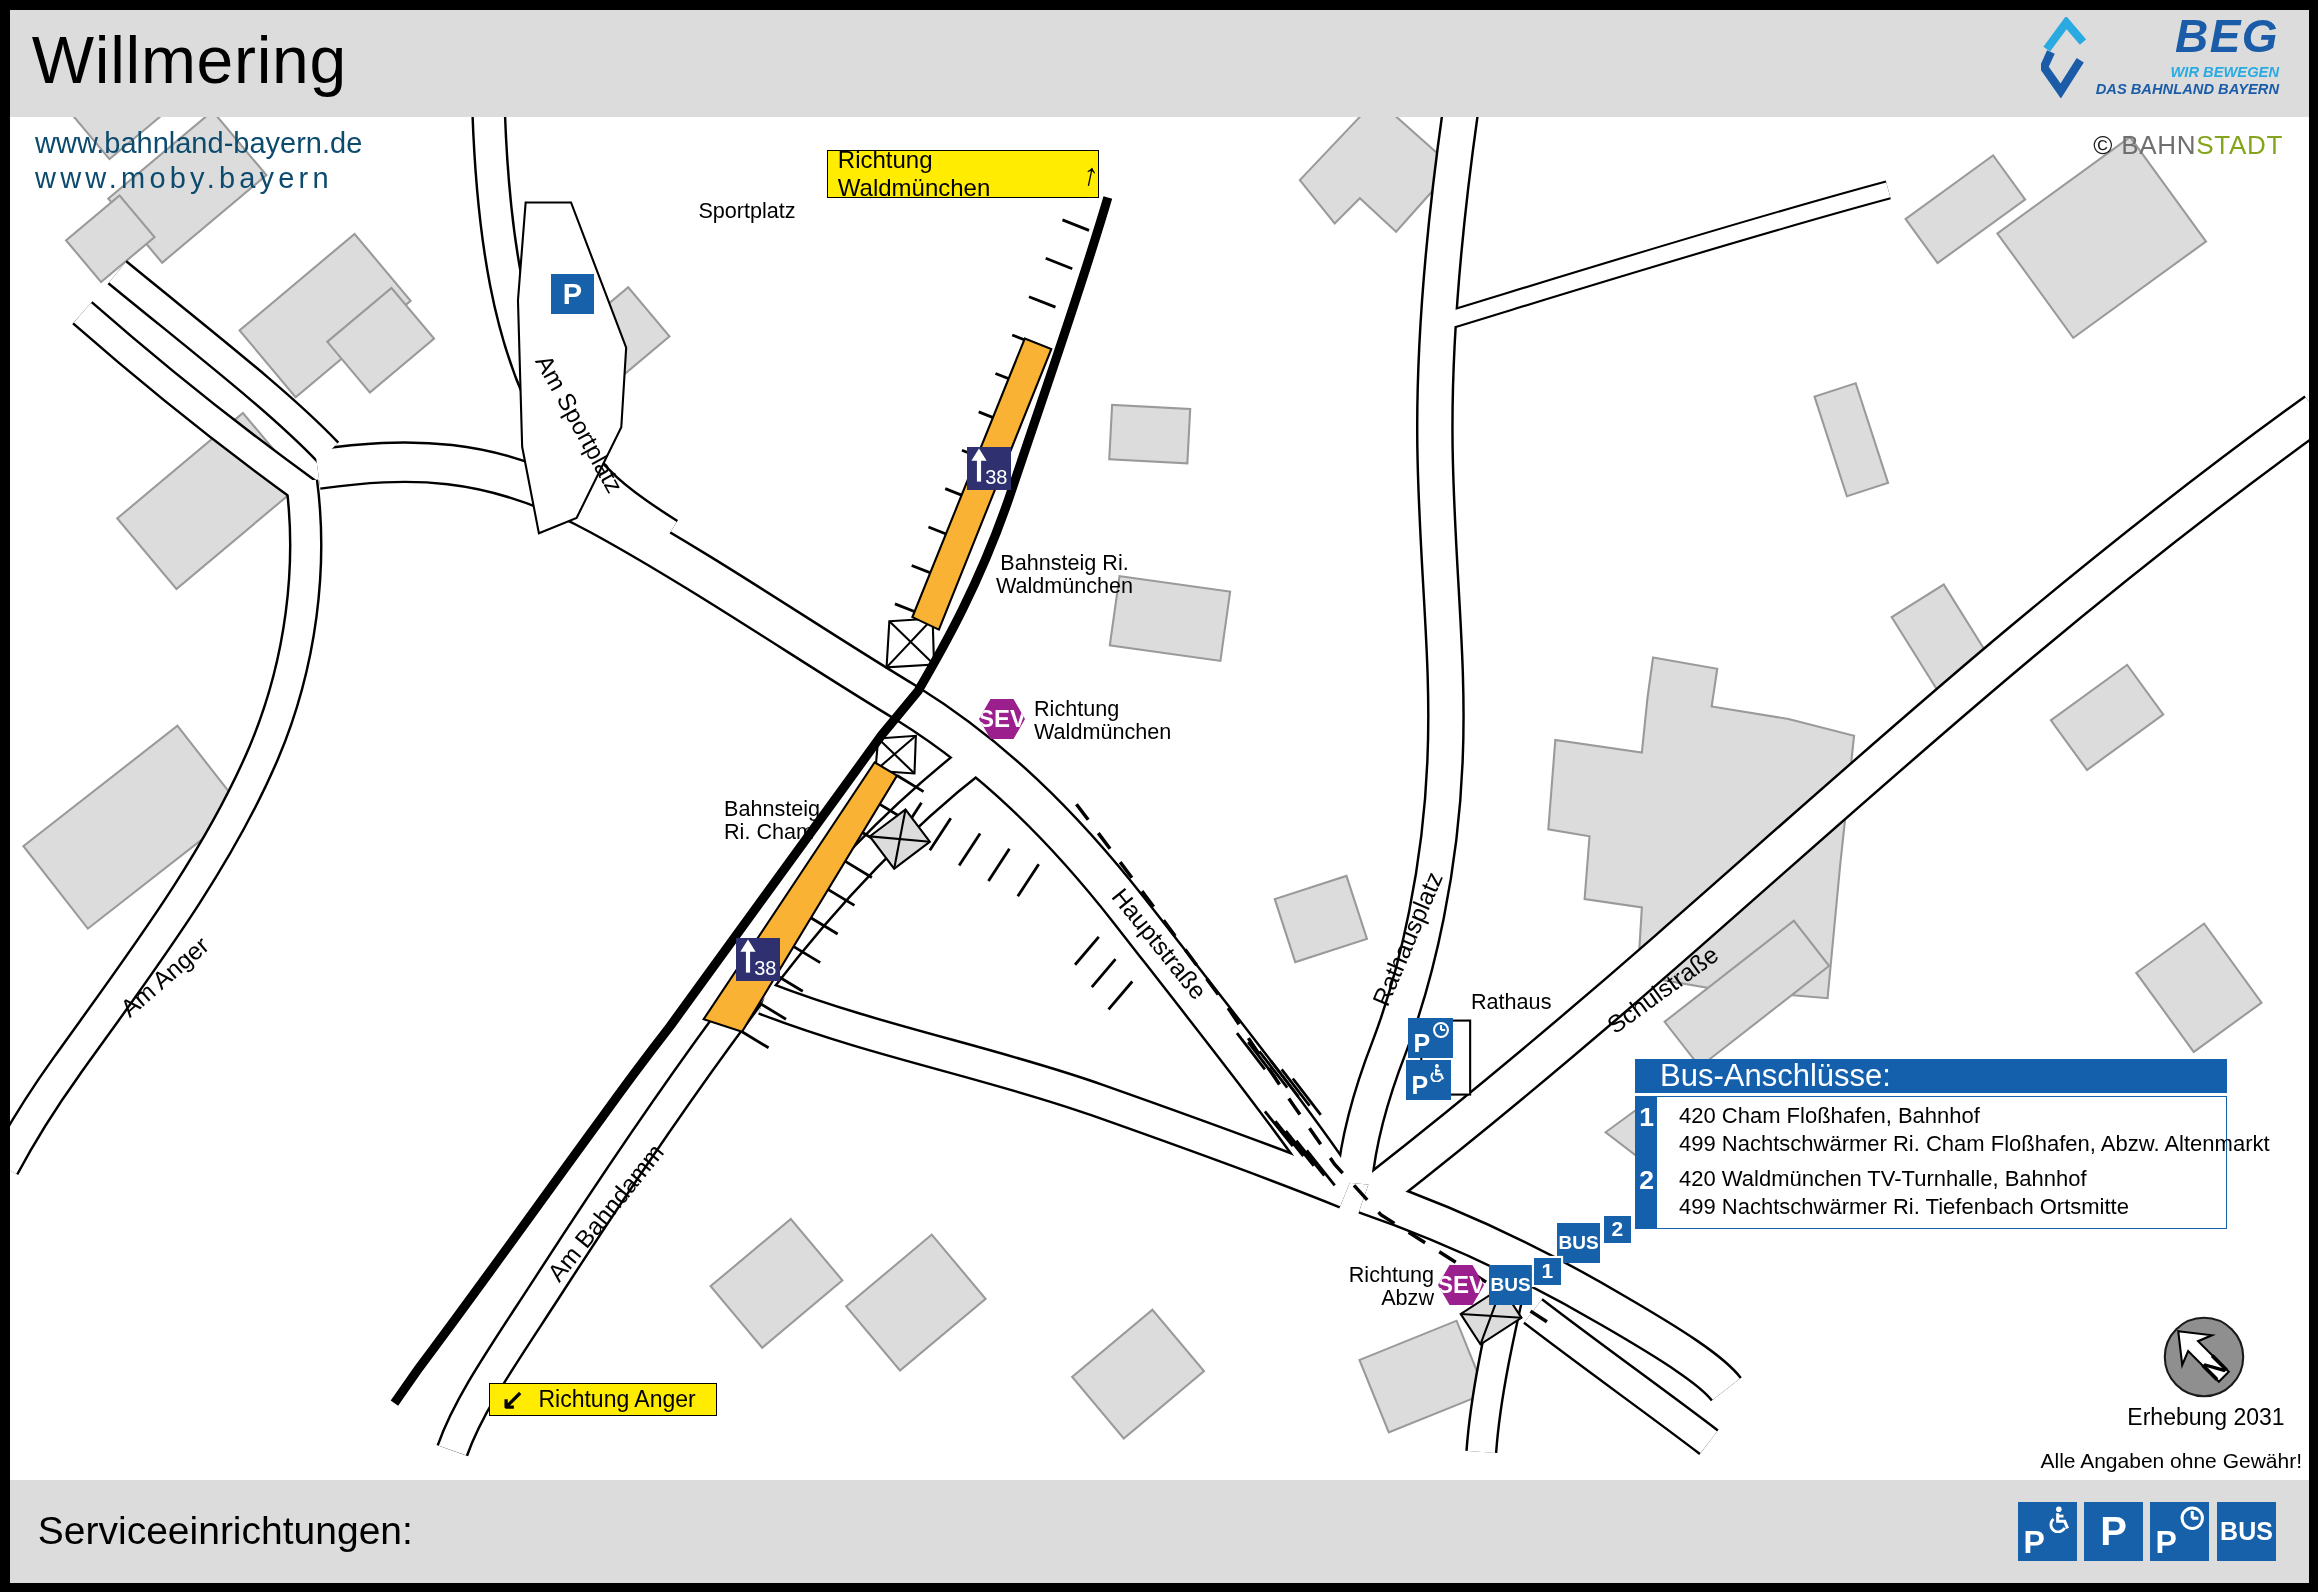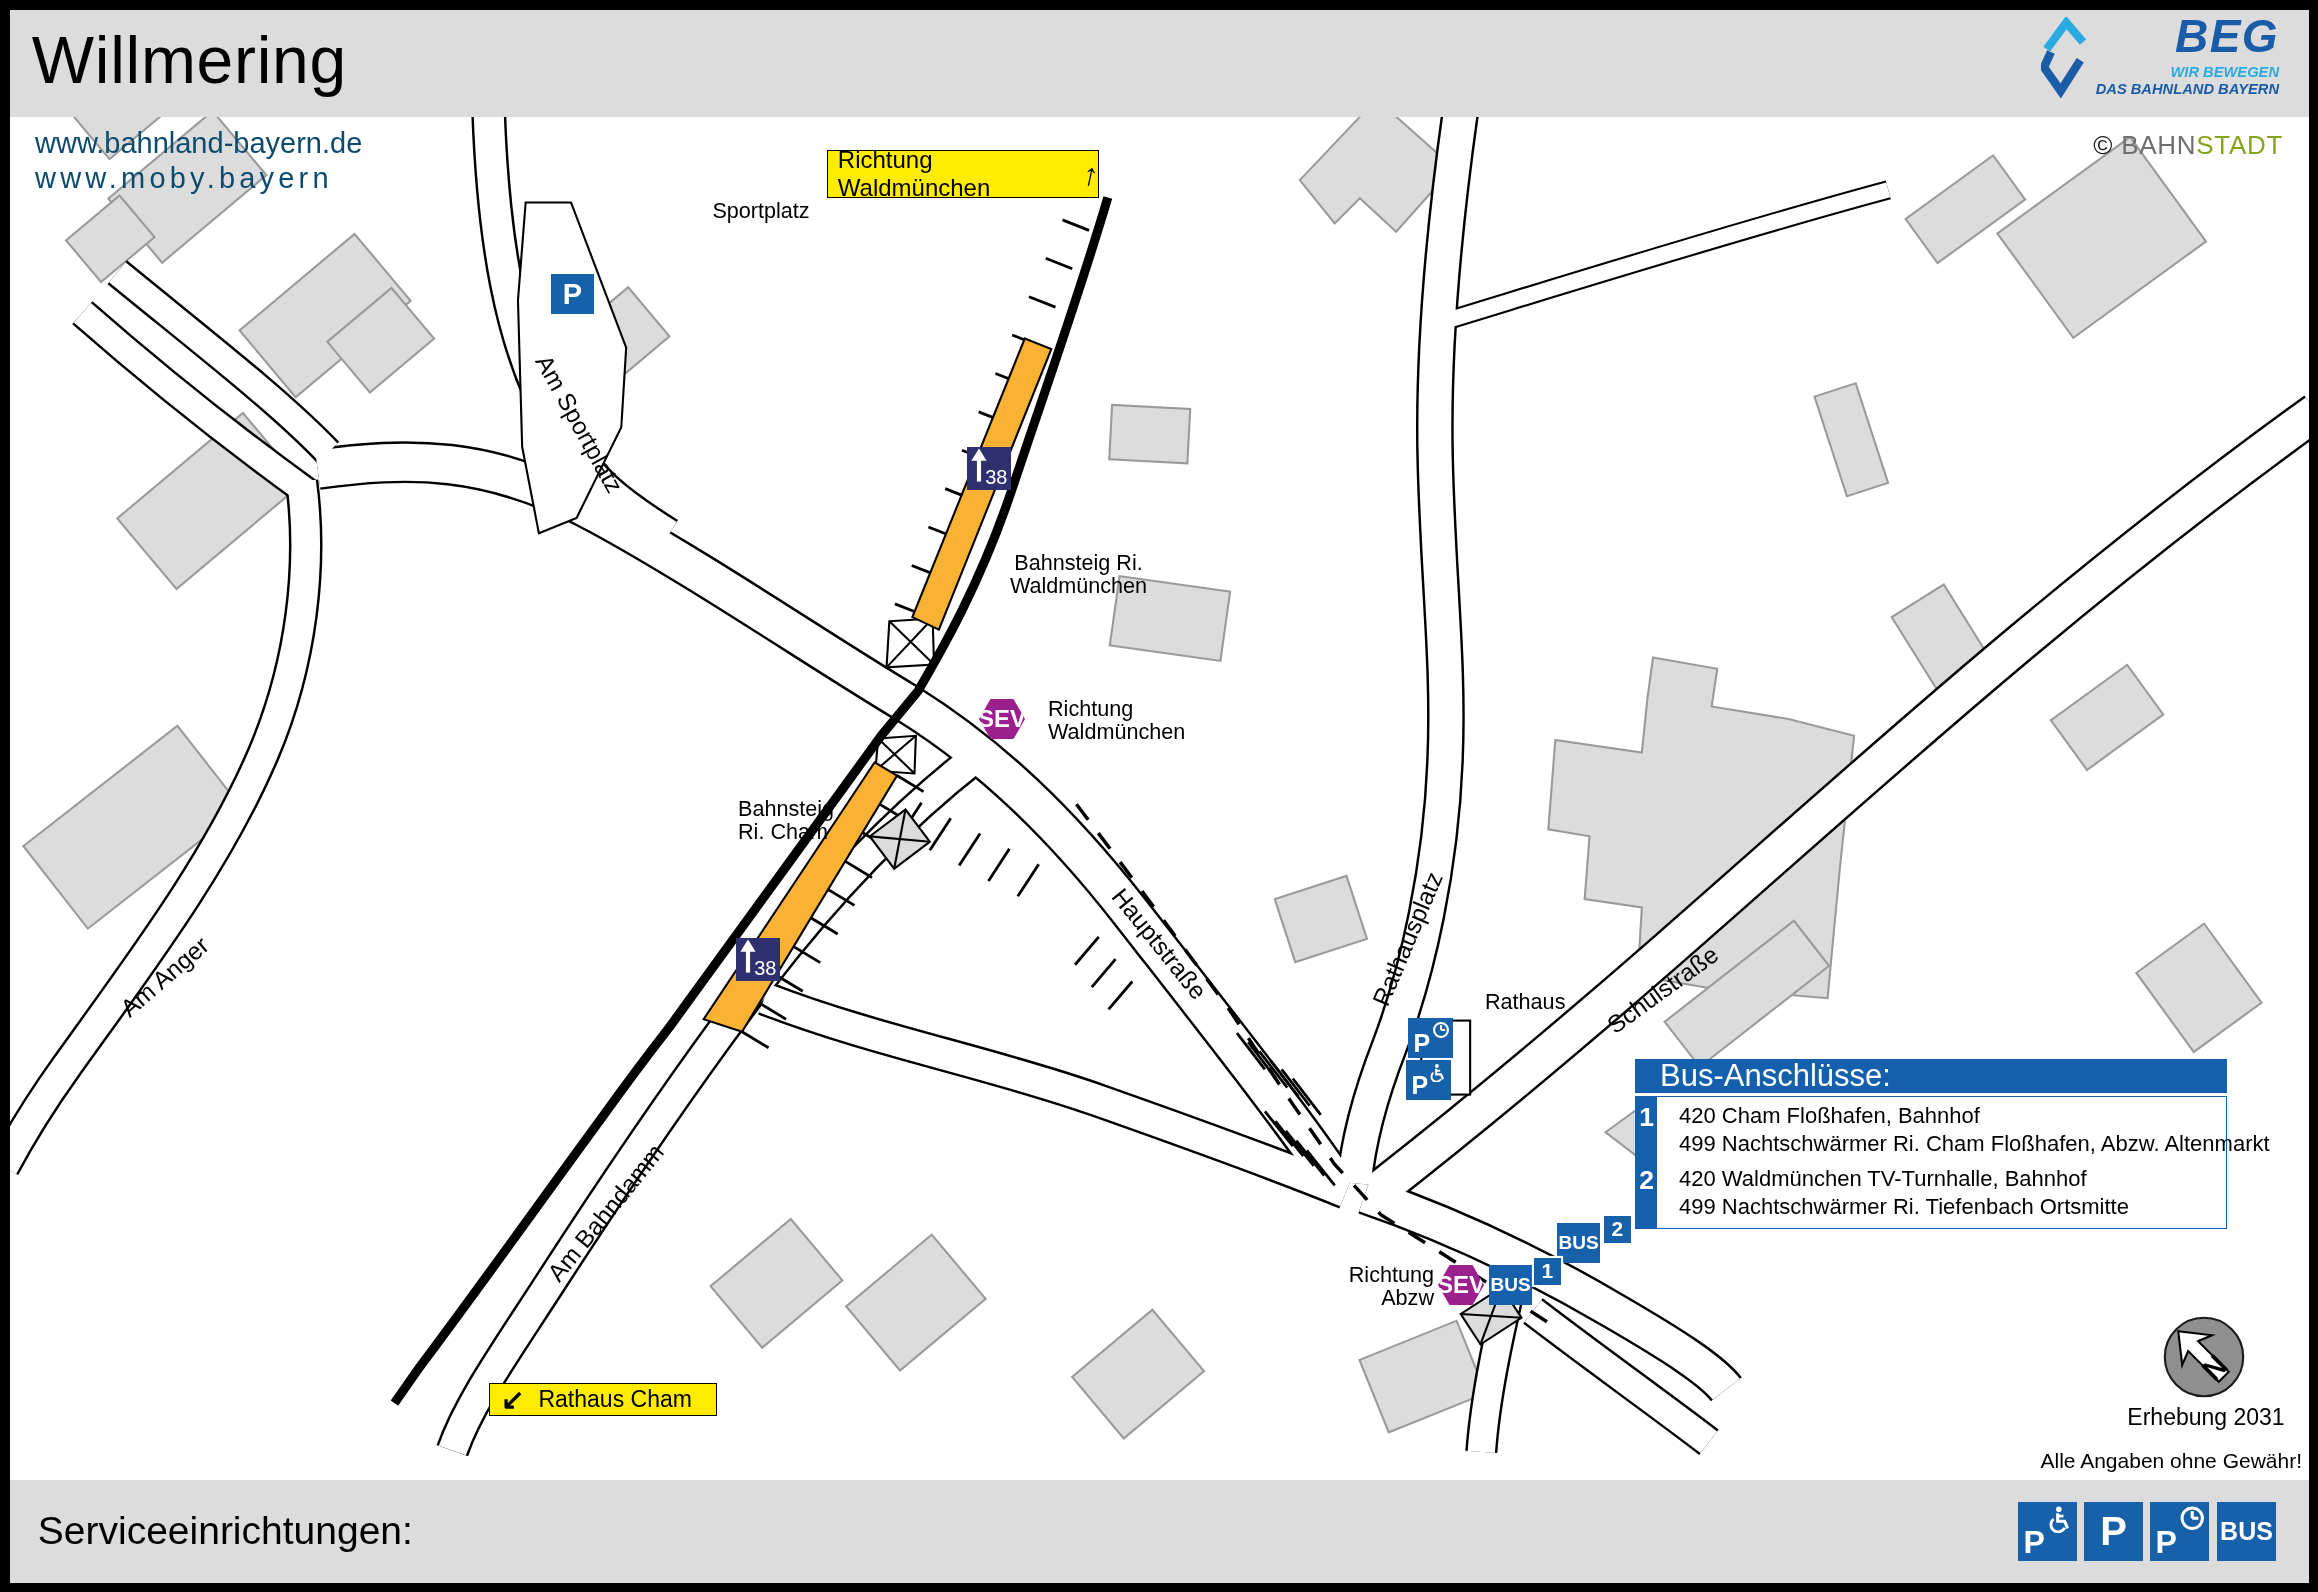--- a/index.html
+++ b/index.html
@@ -38,21 +38,21 @@
        justify-content:center;font-weight:700;font-size:24px;z-index:23;
        clip-path:polygon(25% 0,75% 0,100% 50%,75% 100%,25% 100%,0 50%);}
   
   .km{position:absolute;width:44px;height:43px;background:#2e3070;z-index:22;}
   .km .num{position:absolute;right:3.5px;bottom:0.7px;color:#fff;font-size:20px;}
   
   .ybox{position:absolute;background:#ffec00;border:1.4px solid #000;display:flex;align-items:center;
         font-size:24px;color:#000;z-index:24;}
   .ybox .arr{font-weight:700;font-size:31px;line-height:21px;}
   
-  .mlabel{position:absolute;font-size:21.6px;line-height:23px;color:#000;z-index:21;white-space:nowrap;margin-left:14px;}
+  .mlabel{position:absolute;font-size:21.6px;line-height:23px;color:#000;z-index:21;white-space:nowrap;}
   .street{position:absolute;font-size:24.4px;color:#000;z-index:21;white-space:nowrap;
           transform-origin:center center;}
   .center{text-align:center;}
   .rightal{text-align:right;}
   
   #buspanel{position:absolute;left:1635px;top:1059px;width:592px;z-index:30;}
   #buspanel .bp-head{background:#1560ac;color:#fff;font-weight:400;font-size:31px;height:34px;
                      display:flex;align-items:center;padding-left:25px;box-sizing:border-box;}
   #buspanel .bp-body{background:#fff;border:1.4px solid #1560ac;margin-top:2.8px;position:relative;
                      padding:4.2px 7px 5.6px 43px;box-sizing:border-box;}
@@ -367,21 +367,21 @@
   <div class="sign" style="left:1534px;top:1258px;width:26.5px;height:26.5px;font-size:21px;box-shadow:0 0 0 2.1px #fff">
     <span>1</span>
   </div>
 
   <div class="ybox" style="left:827px;top:150px;width:272px;height:48px;padding-left:9.8px;box-sizing:border-box">
     <span>Richtung Waldmünchen</span>
     <span class="arr" style="margin-left:12.6px;transform:rotate(12deg)">↑</span>
   </div>
   <div class="ybox" style="left:489px;top:1383px;width:228px;height:33px;padding-left:11px;box-sizing:border-box;font-size:23px">
     <span class="arr" style="margin-right:14px;font-size:28px">↙</span>
-    <span>Rathaus Cham</span>
+    <span>Richtung Anger</span>
   </div>
 
   <div id="buspanel">
     <div class="bp-head">Bus-Anschlüsse:</div>
     <div class="bp-body">
       <div class="numcol"></div>
       <div class="bp-row">
         <div class="bp-num">1</div>
         <div class="bp-line">420 Cham Floßhafen, Bahnhof</div>
         <div class="bp-line">499 Nachtschwärmer Ri. Cham Floßhafen, Abzw. Altenmarkt</div>

